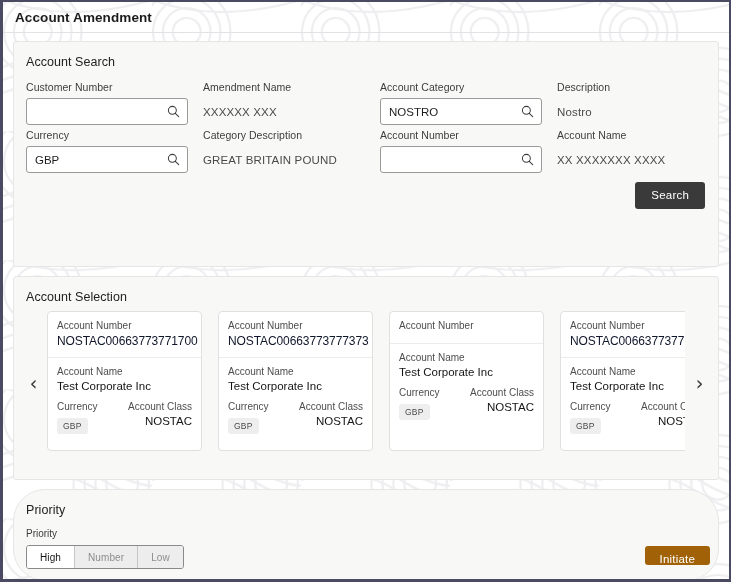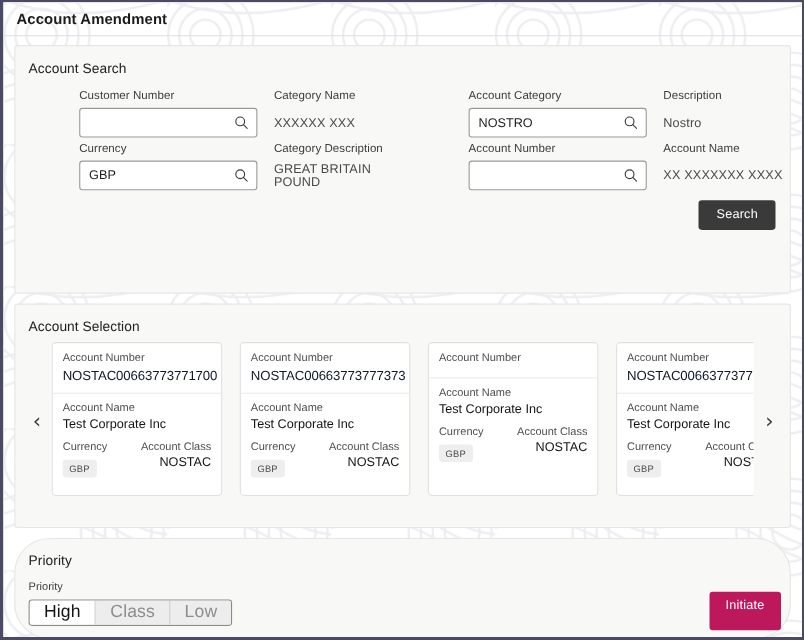--- a/index.html
+++ b/index.html
@@ -69,21 +69,21 @@
 
   
   #panel-search { margin-top: 8px; height: 226px; }
 
   .field-grid {
     display: grid;
     grid-template-columns: 177px 177px 177px 160px;
     column-gap: 0px;
     padding: 12px 0 0 12px;
   }
-  .fld { margin-bottom: 4px; margin-left: 46px; }
+  .fld { margin-bottom: 4px; }
   .fld-label {
     font-size: 10.5px;
     color: #3d3d3d;
     margin-bottom: 5px;
     letter-spacing: .05px;
   }
   .lov {
     width: 162px;
     height: 27px;
     background: #ffffff;
@@ -222,21 +222,21 @@
   .prio-wrap { padding: 11px 0 0 12px; }
   .prio-label { font-size: 10px; color: #3d3d3d; margin-bottom: 6px; }
   .seg {
     display: inline-flex;
     border: 1px solid #8a8a8a;
     border-radius: 3px;
     overflow: hidden;
     height: 24px;
   }
   .seg-btn {
-    font-size: 16px;
+    font-size: 10px;
     padding: 0 13px;
     display: flex;
     align-items: center;
     background: #ededed;
     color: #8d8d8d;
     border-right: 1px solid #c5c5c5;
     cursor: pointer;
     letter-spacing: .1px;
   }
   .seg-btn:last-child { border-right: none; }
@@ -250,26 +250,26 @@
     position: absolute;
     left: 0; right: 0; bottom: 0;
     height: 47px;
     z-index: 2;
     display: flex;
     align-items: center;
     justify-content: flex-end;
     padding-right: 19px;
   }
   .btn-initiate {
-    background: #be185d;
+    background: #a16207;
     color: #ffffff;
     font-size: 11.5px;
     border: none;
     border-radius: 3px;
-    padding: 7px 15px 16px;
+    padding: 7px 15px 0;
     cursor: pointer;
     letter-spacing: .2px;
   }
 </style>
 </head>
 <body>
 
 <div id="page">
 
   <svg id="watermark" viewBox="0 0 731 582" preserveAspectRatio="none" aria-hidden="true">
@@ -312,21 +312,21 @@
           <span class="mag">
             <svg width="13" height="13" viewBox="0 0 16 16">
                 <circle cx="6.6" cy="6.6" r="4.9" fill="none" stroke="#3a3a3a" stroke-width="1.25"></circle>
                 <line x1="10.2" y1="10.2" x2="14.4" y2="14.4" stroke="#3a3a3a" stroke-width="1.25" stroke-linecap="round"></line>
               </svg>
           </span>
         </div>
       </div>
 
       <div class="fld">
-        <div class="fld-label">Category Name</div>
+        <div class="fld-label">Amendment Name</div>
         <div class="ro-val">XXXXXX XXX</div>
       </div>
 
       <div class="fld">
         <div class="fld-label">Account Category</div>
         <div class="lov">
           <span class="val">NOSTRO</span>
           <span class="mag">
             <svg width="13" height="13" viewBox="0 0 16 16">
                 <circle cx="6.6" cy="6.6" r="4.9" fill="none" stroke="#3a3a3a" stroke-width="1.25"></circle>
@@ -482,21 +482,21 @@
       <div class="chev chev-right">›</div>
     </div>
   </section>
 
   <section class="panel" id="panel-priority">
     <div class="panel-title">Priority</div>
     <div class="prio-wrap">
       <div class="prio-label">Priority</div>
       <div class="seg">
         <div class="seg-btn active">High</div>
-        <div class="seg-btn">Class</div>
+        <div class="seg-btn">Number</div>
         <div class="seg-btn">Low</div>
       </div>
     </div>
   </section>
 
   <div id="footer">
     <button class="btn-initiate">Initiate</button>
   </div>
 
 </div>

